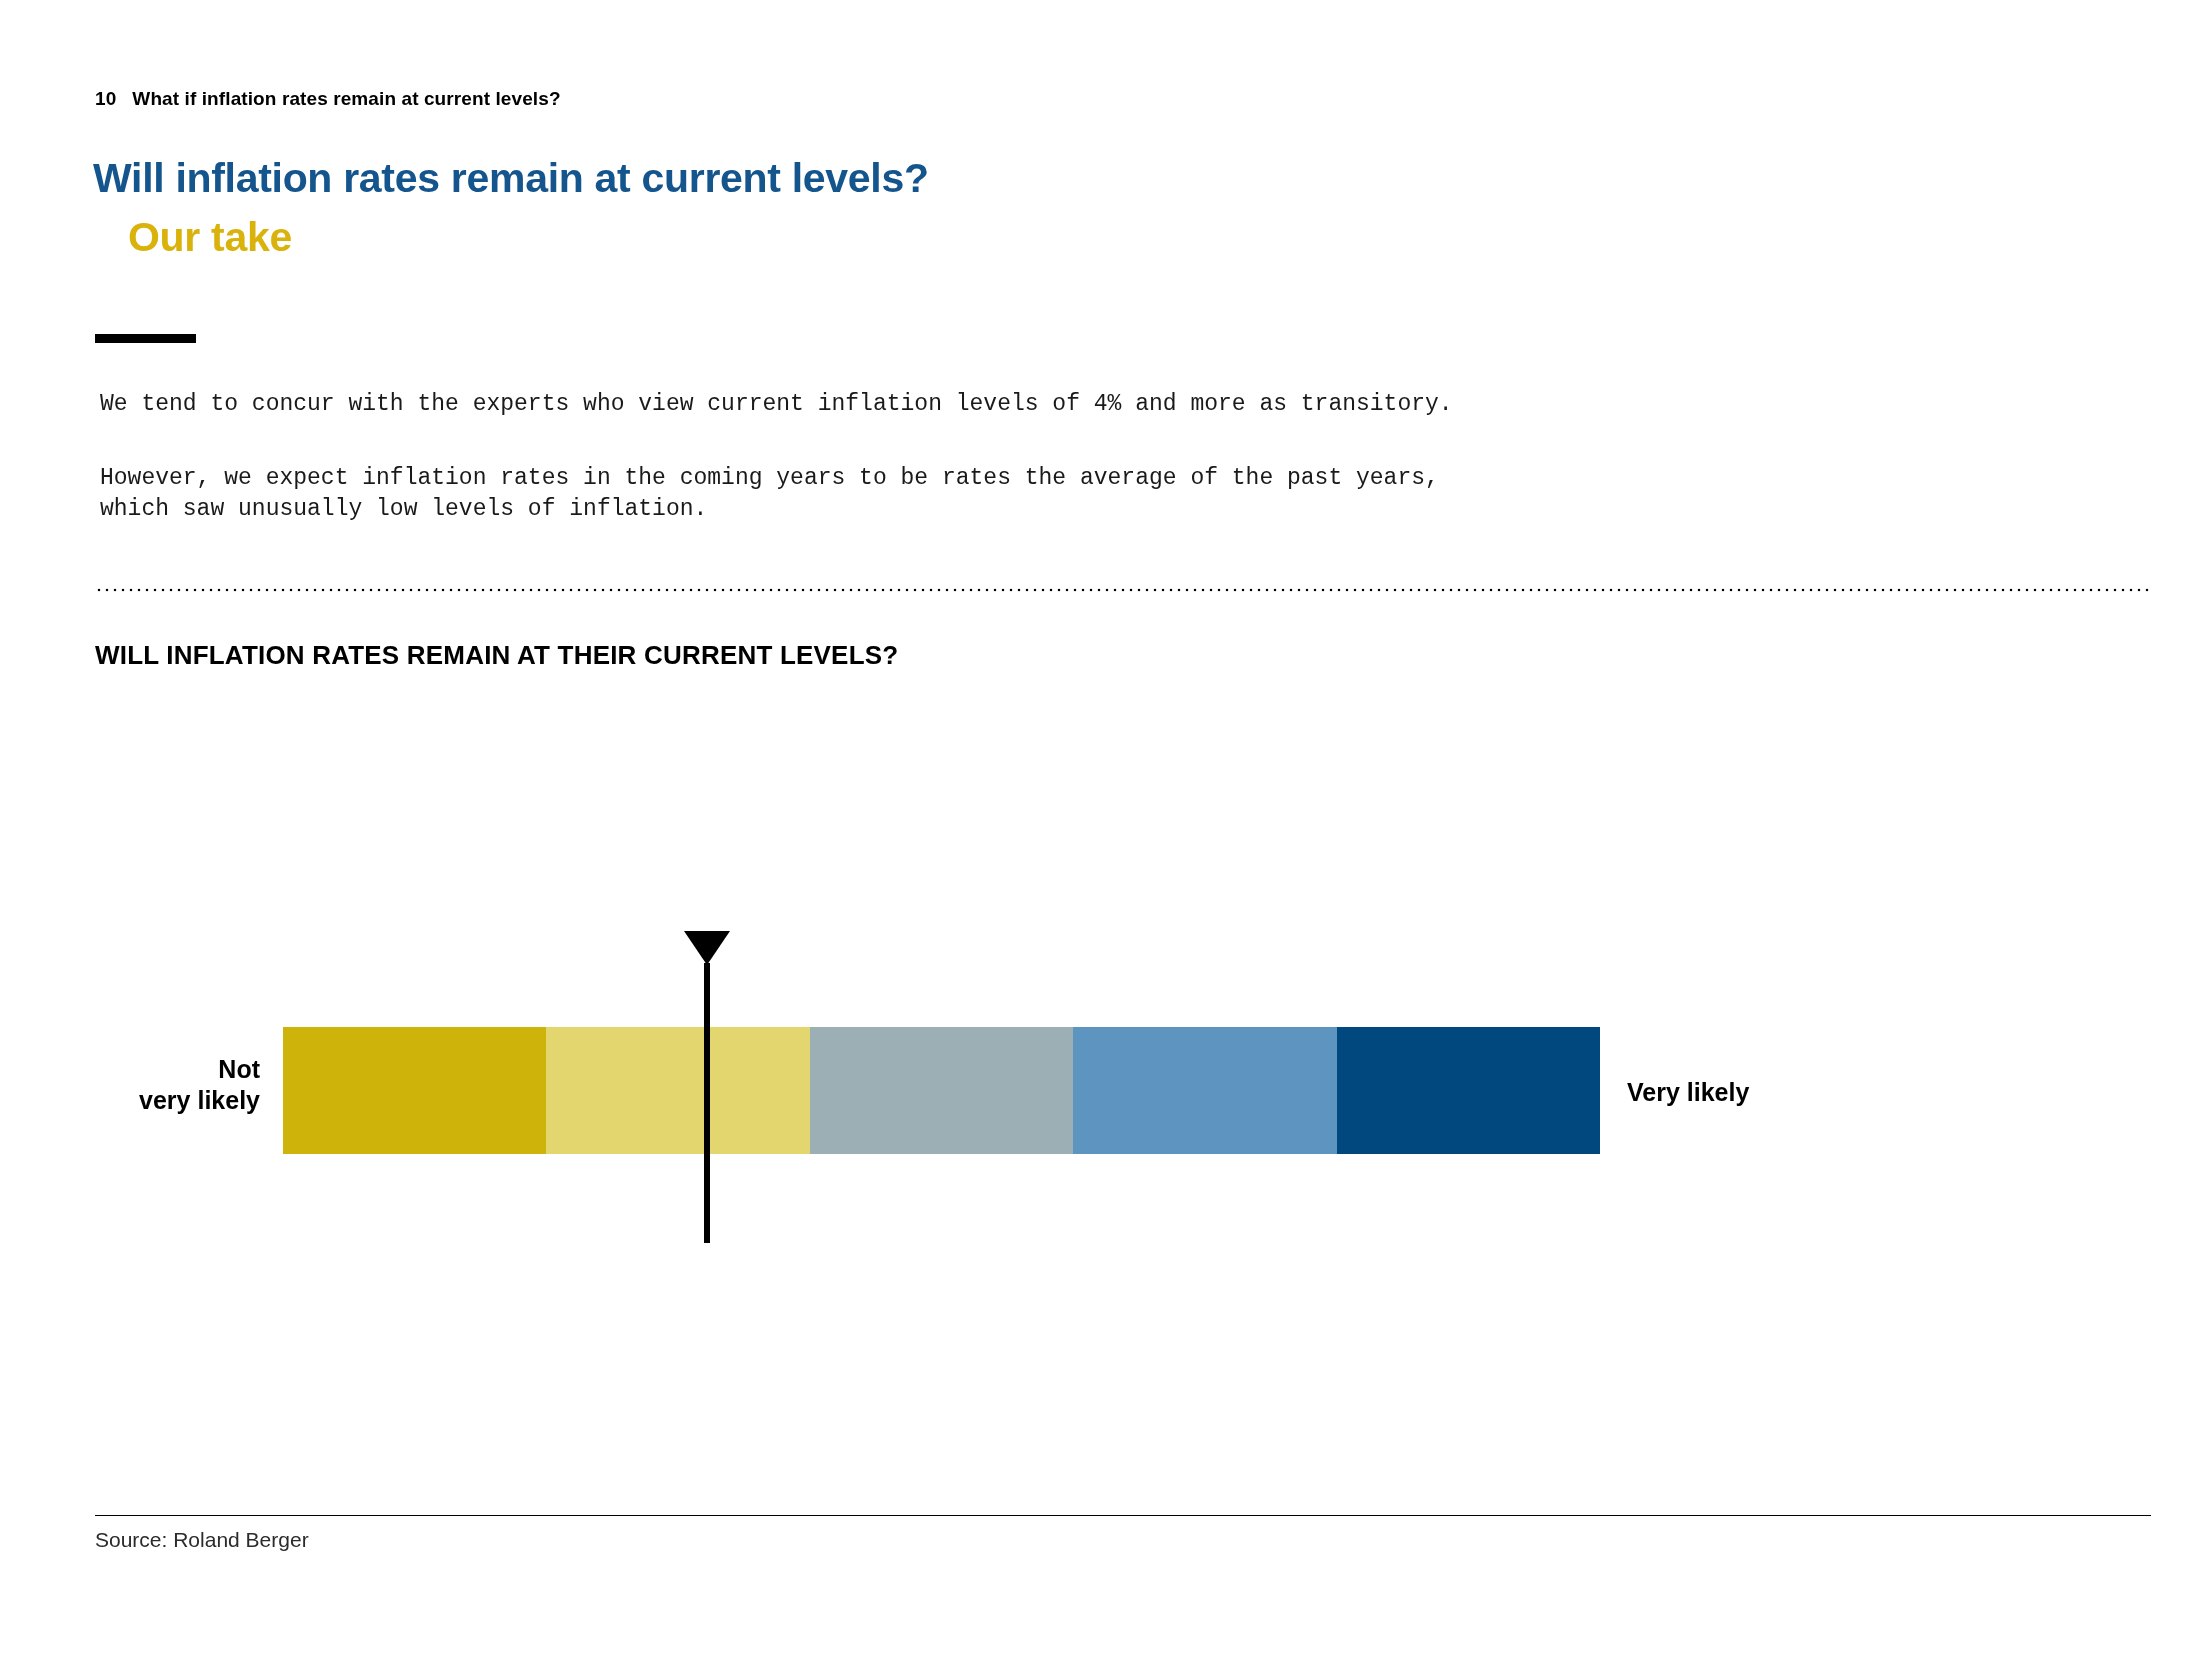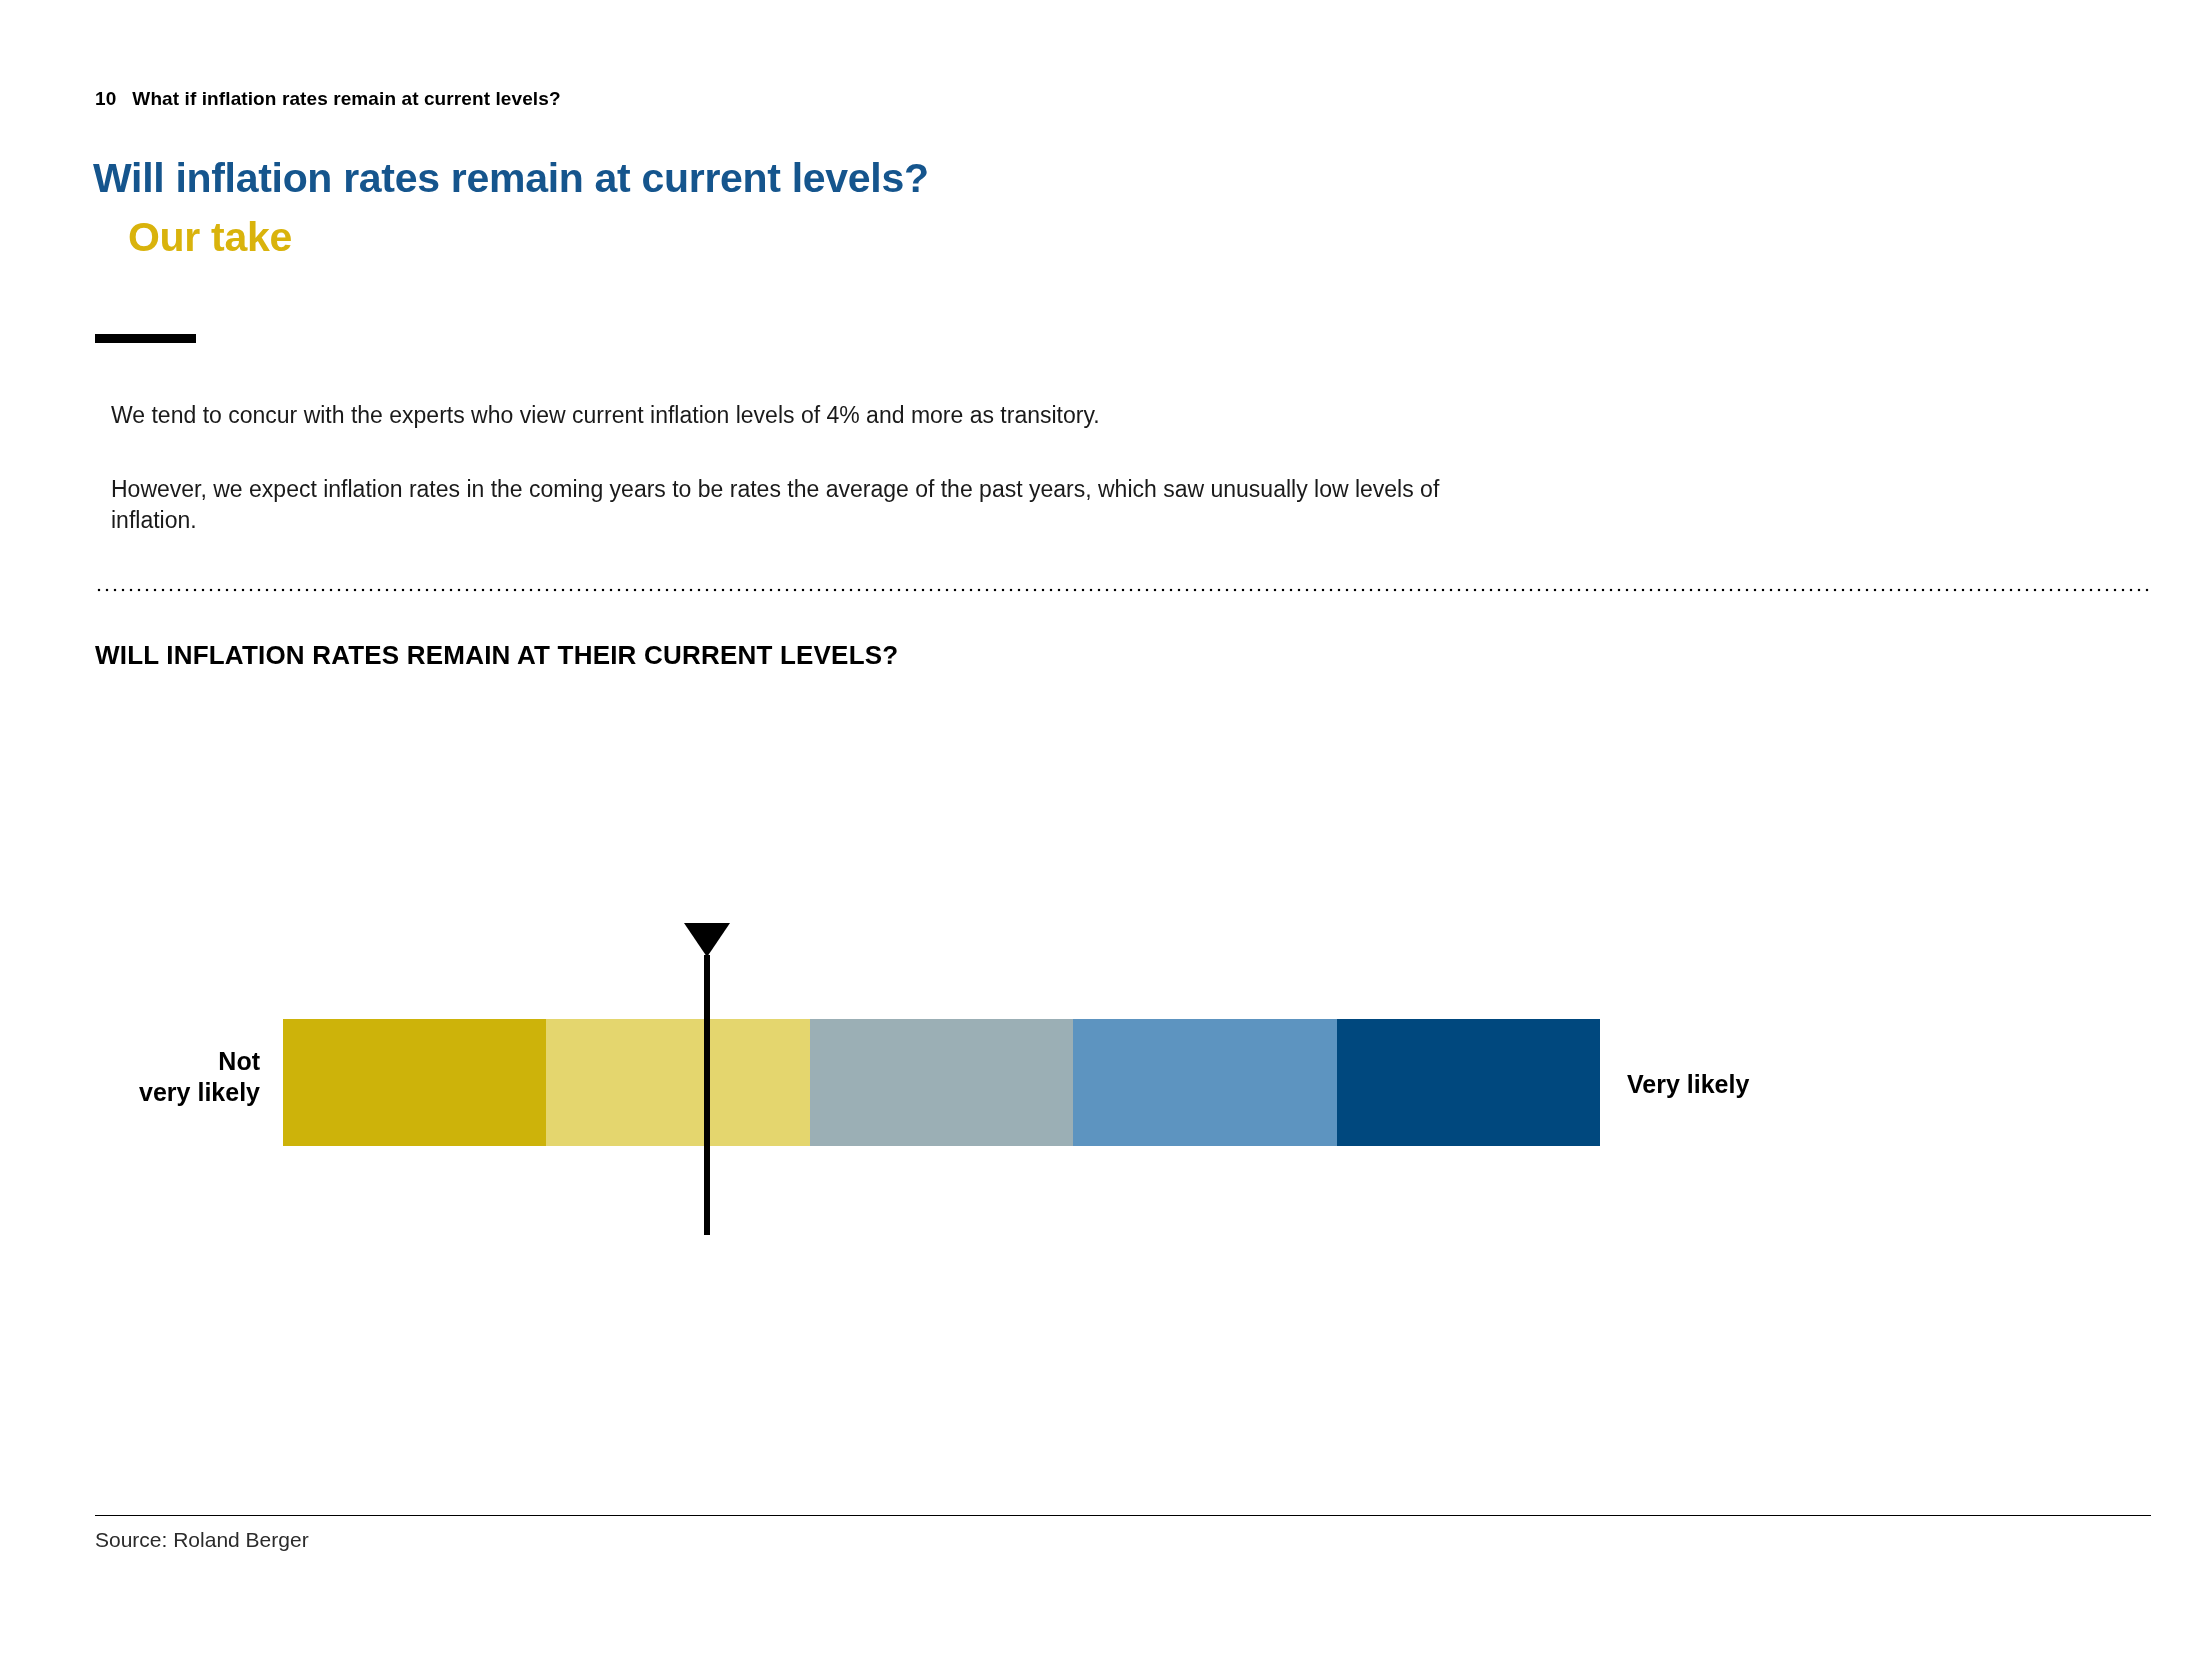--- a/index.html
+++ b/index.html
@@ -73,21 +73,21 @@
   .body-copy {
     position: absolute;
     left: 95px;
     top: 384px;
     width: 1400px;
     font-size: 23px;
     line-height: 1.32;
     color: #1a1a1a;
     font-weight: 400;
   }
-  .body-copy p { margin: 16px; }
+  .body-copy p { margin: 5px; font-family: Liberation Mono, monospace; }
   .body-copy p + p { margin-top: 44px; }
 
   
   .dotted-divider {
     position: absolute;
     left: 95px;
     top: 588px;
     width: 2056px;
     height: 4px;
     background-image: radial-gradient(circle, #000 1.4px, transparent 1.6px);
@@ -105,21 +105,21 @@
     font-weight: 700;
     letter-spacing: 0.2px;
     color: #000;
     white-space: nowrap;
   }
 
   
   .scale-wrap {
     position: absolute;
     left: 0;
-    top: 0;
+    top: 8px;
     width: 2205px;
     height: 1328px;
     pointer-events: none;
   }
   .scale-bar {
     position: absolute;
     left: 283px;
     top: 1019px;
     width: 1317px;
     height: 127px;

